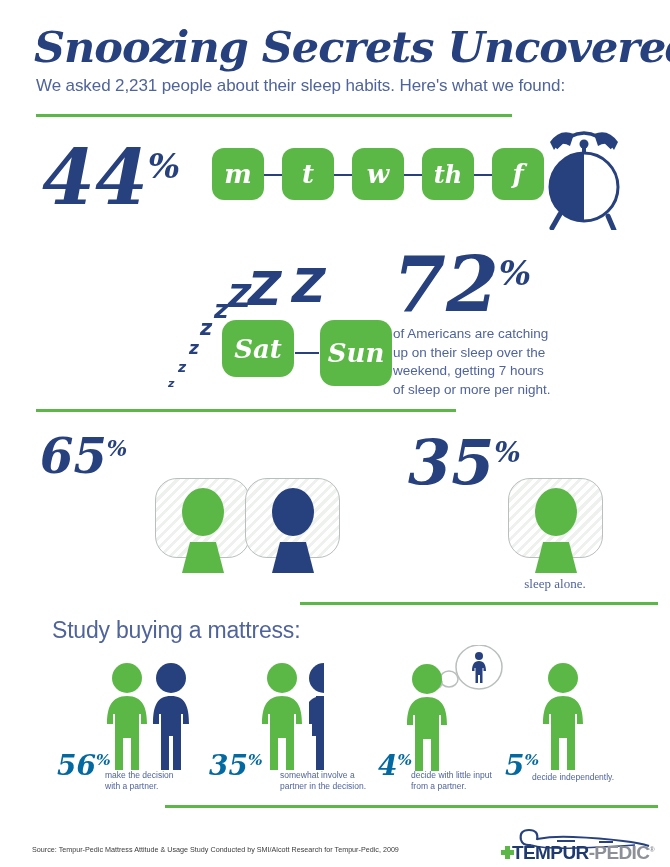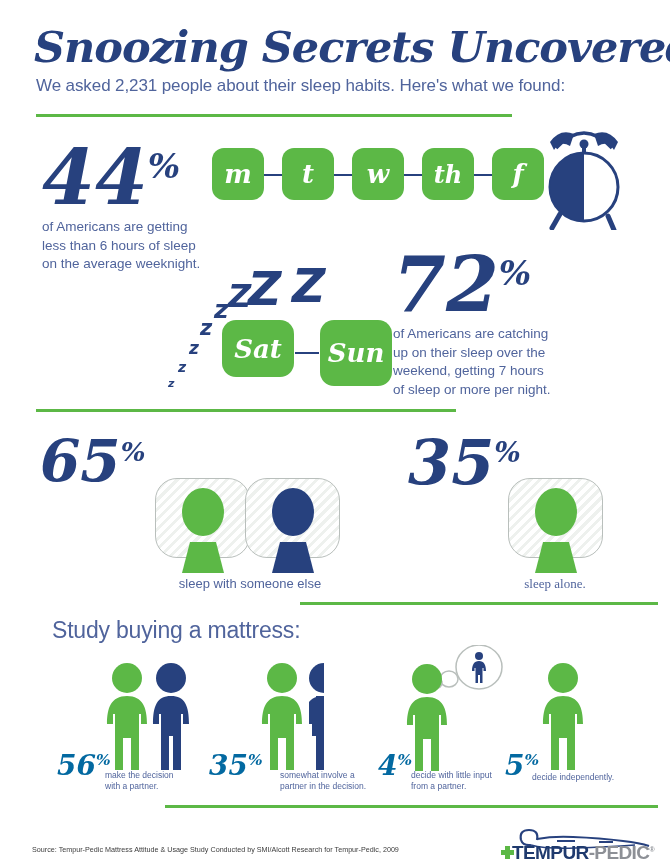--- a/index.html
+++ b/index.html
@@ -114,23 +114,20 @@
 <div id="page">
 
   <div class="title">Snoozing Secrets Uncovered</div>
   <div class="subtitle">We asked 2,231 people about their sleep habits. Here's what we found:</div>
 
   <div class="rule" style="left:36px; top:114px; width:476px;"></div>
 
   <div class="bignum" style="left:42px; top:140px; font-size:76px;">
     <span>44</span><span class="pct">%</span>
   </div>
-  <div class="blurb" style="left:42px; top:218px; width:200px;">of Americans are getting
-less than 6 hours of sleep
-on the average weeknight.</div>
 
   <div class="connector" style="left:250px; top:174px; width:34px;"></div>
   <div class="connector" style="left:320px; top:174px; width:34px;"></div>
   <div class="connector" style="left:390px; top:174px; width:34px;"></div>
   <div class="connector" style="left:460px; top:174px; width:34px;"></div>
 
   <div class="daybadge" style="left:212px; top:148px; width:52px; height:52px; font-size:26px;">
     <span>m</span>
   </div>
   <div class="daybadge" style="left:282px; top:148px; width:52px; height:52px; font-size:26px;">
@@ -187,41 +184,40 @@
 
   <div class="daybadge" style="left:222px; top:320px; width:72px; height:57px; border-radius:14px; font-size:26px;">
     <span>Sat</span>
   </div>
   <div class="daybadge" style="left:320px; top:320px; width:72px; height:66px; border-radius:14px; font-size:26px;">
     <span>Sun</span>
   </div>
 
   <div class="rule" style="left:36px; top:409px; width:420px;"></div>
 
-  <div class="bignum" style="left:40px; top:432px; font-size:58px;">
+  <div class="bignum" style="left:40px; top:432px; font-size:48px;">
     <span>65</span><span class="pct">%</span>
   </div>
 
   <div class="pillow" style="left:155px; top:478px; width:95px; height:80px;"></div>
   <div class="pillow" style="left:245px; top:478px; width:95px; height:80px;"></div>
 
   <div class="bustwrap" style="left:166px; top:488px; width:74px; height:85px;">
     <svg width="74" height="85" viewBox="0 0 74 85">
       <ellipse cx="37" cy="24" rx="21" ry="24" fill="#5cb846"></ellipse>
       <path d="M16 85 L24 54 L50 54 L58 85 Z" fill="#5cb846"></path>
     </svg>
   </div>
   <div class="bustwrap" style="left:256px; top:488px; width:74px; height:85px;">
     <svg width="74" height="85" viewBox="0 0 74 85">
       <ellipse cx="37" cy="24" rx="21" ry="24" fill="#27417e"></ellipse>
       <path d="M16 85 L24 54 L50 54 L58 85 Z" fill="#27417e"></path>
     </svg>
   </div>
 
-  <div class="caption" style="left:155px; top:576px; width:190px;">sleep with someone else</div>
 
   <div class="bignum" style="left:408px; top:432px; font-size:62px;">
     <span>35</span><span class="pct">%</span>
   </div>
 
   <div class="pillow" style="left:508px; top:478px; width:95px; height:80px;"></div>
   <div class="bustwrap" style="left:519px; top:488px; width:74px; height:85px;">
     <svg width="74" height="85" viewBox="0 0 74 85">
       <ellipse cx="37" cy="24" rx="21" ry="24" fill="#5cb846"></ellipse>
       <path d="M16 85 L24 54 L50 54 L58 85 Z" fill="#5cb846"></path>

